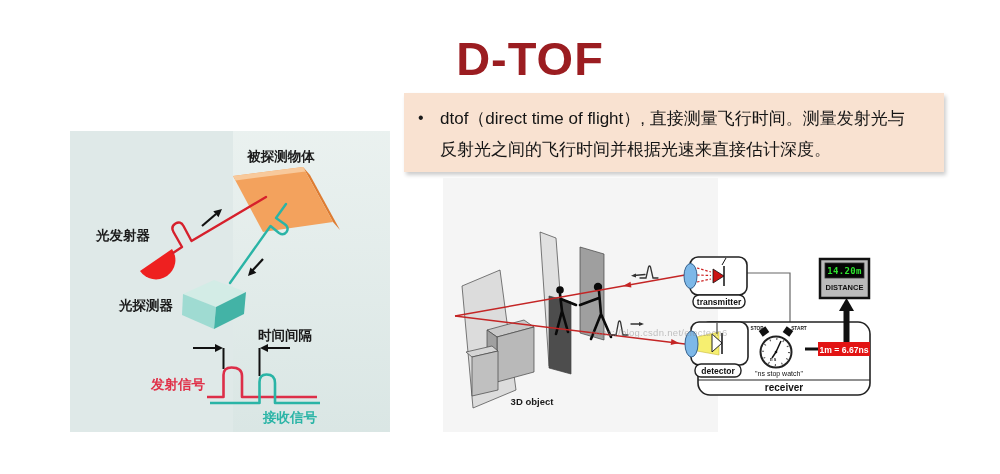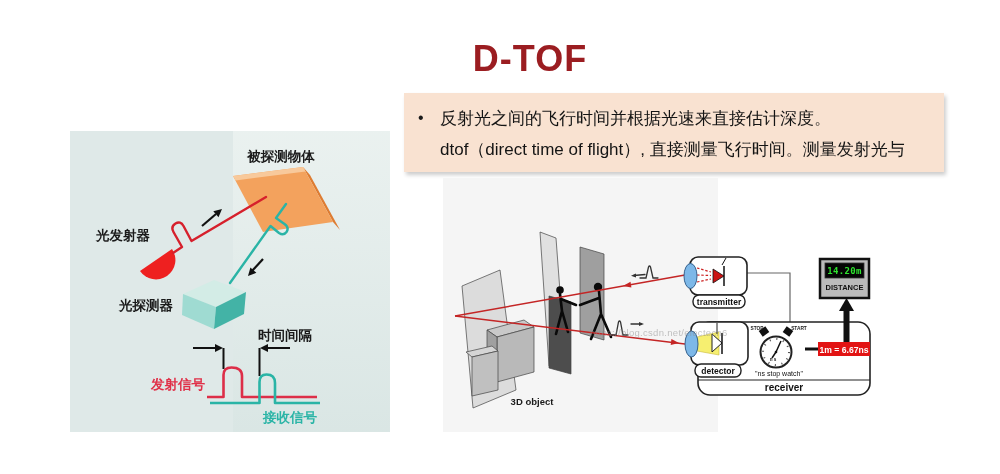--- a/index.html
+++ b/index.html
@@ -3,21 +3,21 @@
 <meta charset="utf-8">
 <style>
   html,body{margin:0;padding:0;}
   body{
     width:1000px;height:474px;position:relative;background:#ffffff;
     font-family:"Liberation Sans","DejaVu Sans",sans-serif;overflow:hidden;
     -webkit-font-smoothing:antialiased;
   }
   .title{
     position:absolute;left:330px;top:28px;width:400px;height:62px;
-    text-align:center;font-size:36px;line-height:62px;font-weight:bold;
+    text-align:center;font-size:47px;line-height:62px;font-weight:bold;
     color:#9b1d21;letter-spacing:1px;
   }
   .desc-box{
     position:absolute;left:404px;top:93px;width:540px;height:79px;
     background:#f9e2d1;box-shadow:2px 3px 4px rgba(0,0,0,0.20);
     box-sizing:border-box;padding:10px 10px 8px 14px;
     display:flex;flex-direction:row;
   }
   .desc-bullet{width:22px;font-size:16px;color:#1a1a1a;line-height:30px;}
   .desc-text{flex:1;font-size:17px;color:#141414;line-height:31px;}
@@ -26,22 +26,22 @@
   .lcd-text{font-family:"DejaVu Sans Mono","Liberation Mono",monospace;}
 </style>
 </head>
 <body>
 
 <div class="title">D-TOF</div>
 
 <div class="desc-box">
   <div class="desc-bullet">•</div>
   <div class="desc-text">
+    <div>dtof（direct time of flight）, 直接测量飞行时间。测量发射光与</div>
     <div>反射光之间的飞行时间并根据光速来直接估计深度。</div>
-    <div>dtof（direct time of flight）, 直接测量飞行时间。测量发射光与</div>
   </div>
 </div>
 
 <svg class="svg-abs" style="left:70px;top:131px;" width="320" height="301" viewBox="0 0 320 301">
   <defs>
     <linearGradient id="rg" x1="0" y1="0" x2="0" y2="1">
       <stop offset="0" stop-color="#eef4f2"></stop>
       <stop offset="1" stop-color="#d8e5e3"></stop>
     </linearGradient>
   </defs>

